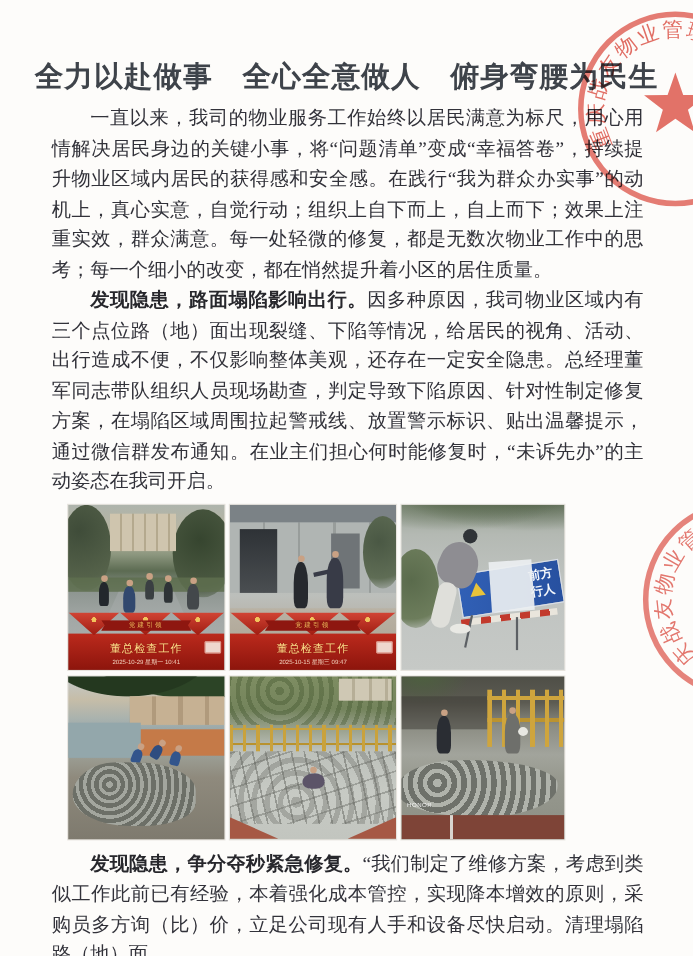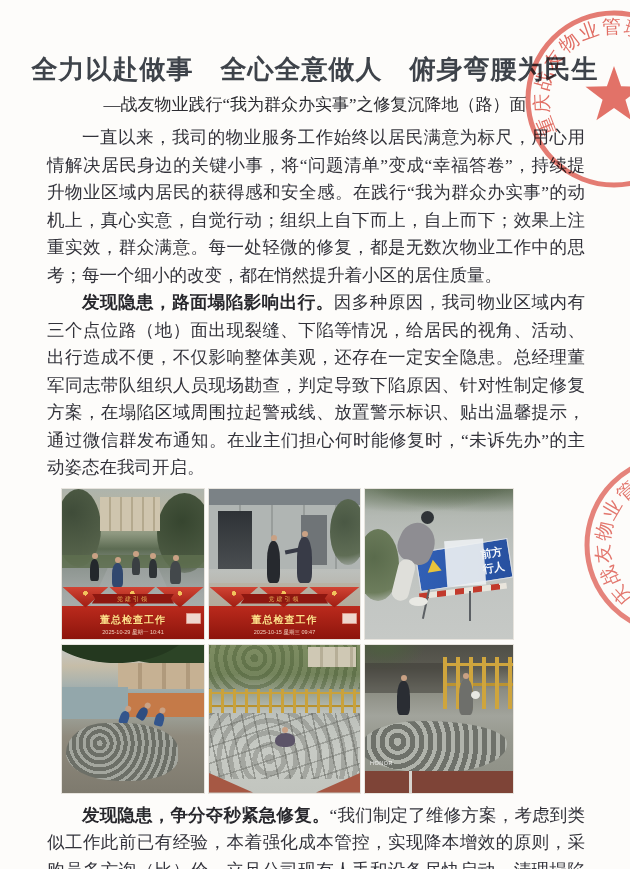--- a/index.html
+++ b/index.html
@@ -33,21 +33,21 @@
          background-image:
            radial-gradient(circle at 16.5% 30%,#f2c35c 0 2.2px,rgba(0,0,0,0) 2.4px),
            radial-gradient(circle at 49.5% 30%,#f2c35c 0 2.2px,rgba(0,0,0,0) 2.4px),
            radial-gradient(circle at 83% 30%,#f2c35c 0 2.2px,rgba(0,0,0,0) 2.4px),
            linear-gradient(180deg,#d14434,#9e1c11);}
   .ribbon{position:absolute;top:7px;left:21%;width:58%;height:10px;background:#8e1710;
           clip-path:polygon(0 0,100% 0,96% 50%,100% 100%,0 100%,4% 50%);
           color:#e7b457;font-size:6px;line-height:10px;text-align:center;
           letter-spacing:2px;filter:blur(.3px);}
   .caption{position:absolute;bottom:12px;left:0;right:0;text-align:center;
-           font-size:10px;font-weight:bold;color:#ffe08a;letter-spacing:1px;
+           font-size:10px;font-weight:normal;color:#ffe08a;letter-spacing:1px;
            text-shadow:0 0 1px rgba(120,10,5,.8);}
   .dateline{position:absolute;bottom:3px;left:0;right:0;text-align:center;font-size:5.5px;
             color:rgba(255,236,214,.85);white-space:nowrap;filter:blur(.35px);}
   .chip{position:absolute;right:3px;bottom:15px;width:15px;height:11px;border-radius:1px;
         background:rgba(250,247,238,.85);box-shadow:inset 0 0 0 1px rgba(200,60,40,.4);}
 
   
   .sign{position:absolute;right:2px;top:56px;width:94px;height:40px;
         background:linear-gradient(100deg,#3160b6,#27509f);border:1px solid #d8dde6;
         transform:rotate(-9deg);color:#f4f7fb;
@@ -66,21 +66,20 @@
 
   
   .seal{position:absolute;mix-blend-mode:multiply;pointer-events:none;}
 </style>
 </head>
 <body>
 
 <div class="page">
 
   <h1 class="title">全力以赴做事　全心全意做人　俯身弯腰为民生</h1>
-  <div class="subtitle">—战友物业践行“我为群众办实事”之修复沉降地（路）面</div>
 
   <div class="bodytext">
     <p><span>一直以来，我司的物业服务工作始终以居民满意为标尺，用心用情解决居民身边的关键小事，将“问题清单”变成“幸福答卷”，持续提升物业区域内居民的获得感和安全感。在践行“我为群众办实事”的动机上，真心实意，自觉行动；组织上自下而上，自上而下；效果上注重实效，群众满意。每一处轻微的修复，都是无数次物业工作中的思考；每一个细小的改变，都在悄然提升着小区的居住质量。</span></p>
     <p><span class="lead">发现隐患，路面塌陷影响出行。</span><span>因多种原因，我司物业区域内有三个点位路（地）面出现裂缝、下陷等情况，给居民的视角、活动、出行造成不便，不仅影响整体美观，还存在一定安全隐患。总经理董军同志带队组织人员现场勘查，判定导致下陷原因、针对性制定修复方案，在塌陷区域周围拉起警戒线、放置警示标识、贴出温馨提示，通过微信群发布通知。在业主们担心何时能修复时，“未诉先办”的主动姿态在我司开启。</span></p>
   </div>
 
   <div class="photo-grid">
 
     <figure style="background:linear-gradient(180deg,#aeb4ac 0%,#b9b59f 18%,#8d977f 30%,#5c6b52 40%,#8d9590 52%,#a3a8a6 70%,#b0b5b2 100%);">
       <i class="blob" style="left:-6px;top:0;width:45px;height:78px;border-radius:50%;background:radial-gradient(circle at 35% 30%,#3f4c39,#55624a 70%,rgba(85,98,74,0) 100%);"></i>

